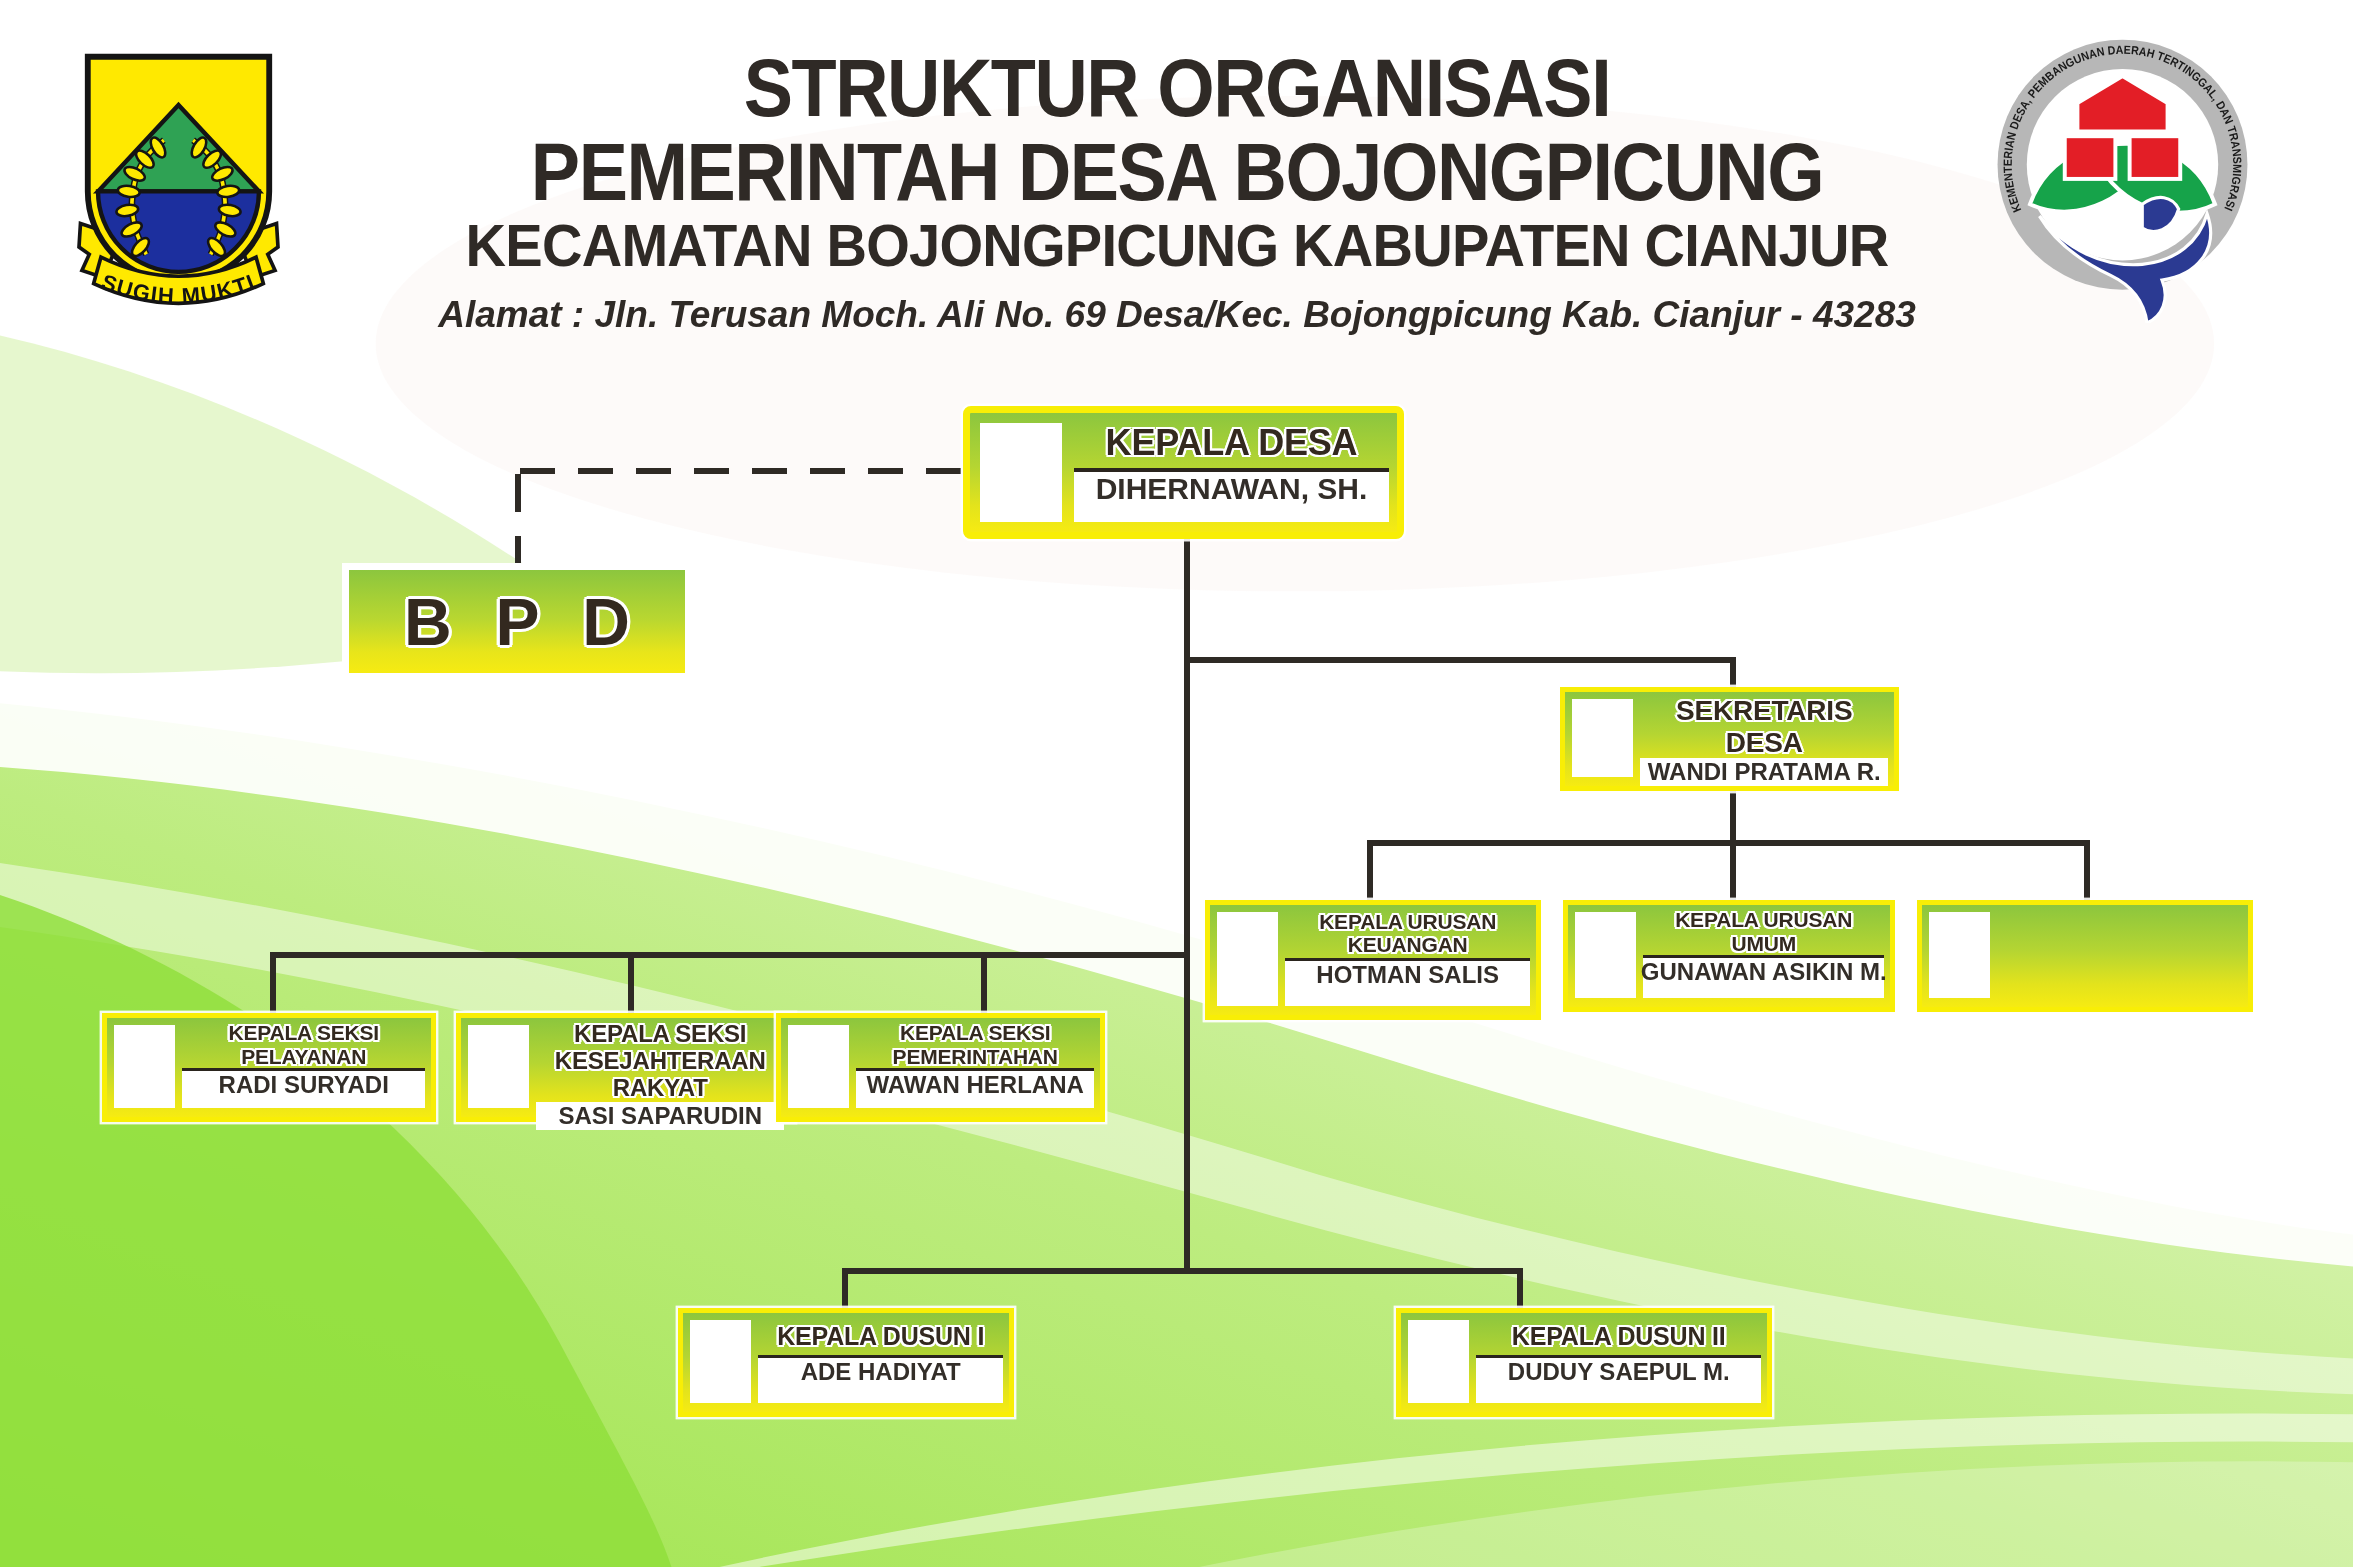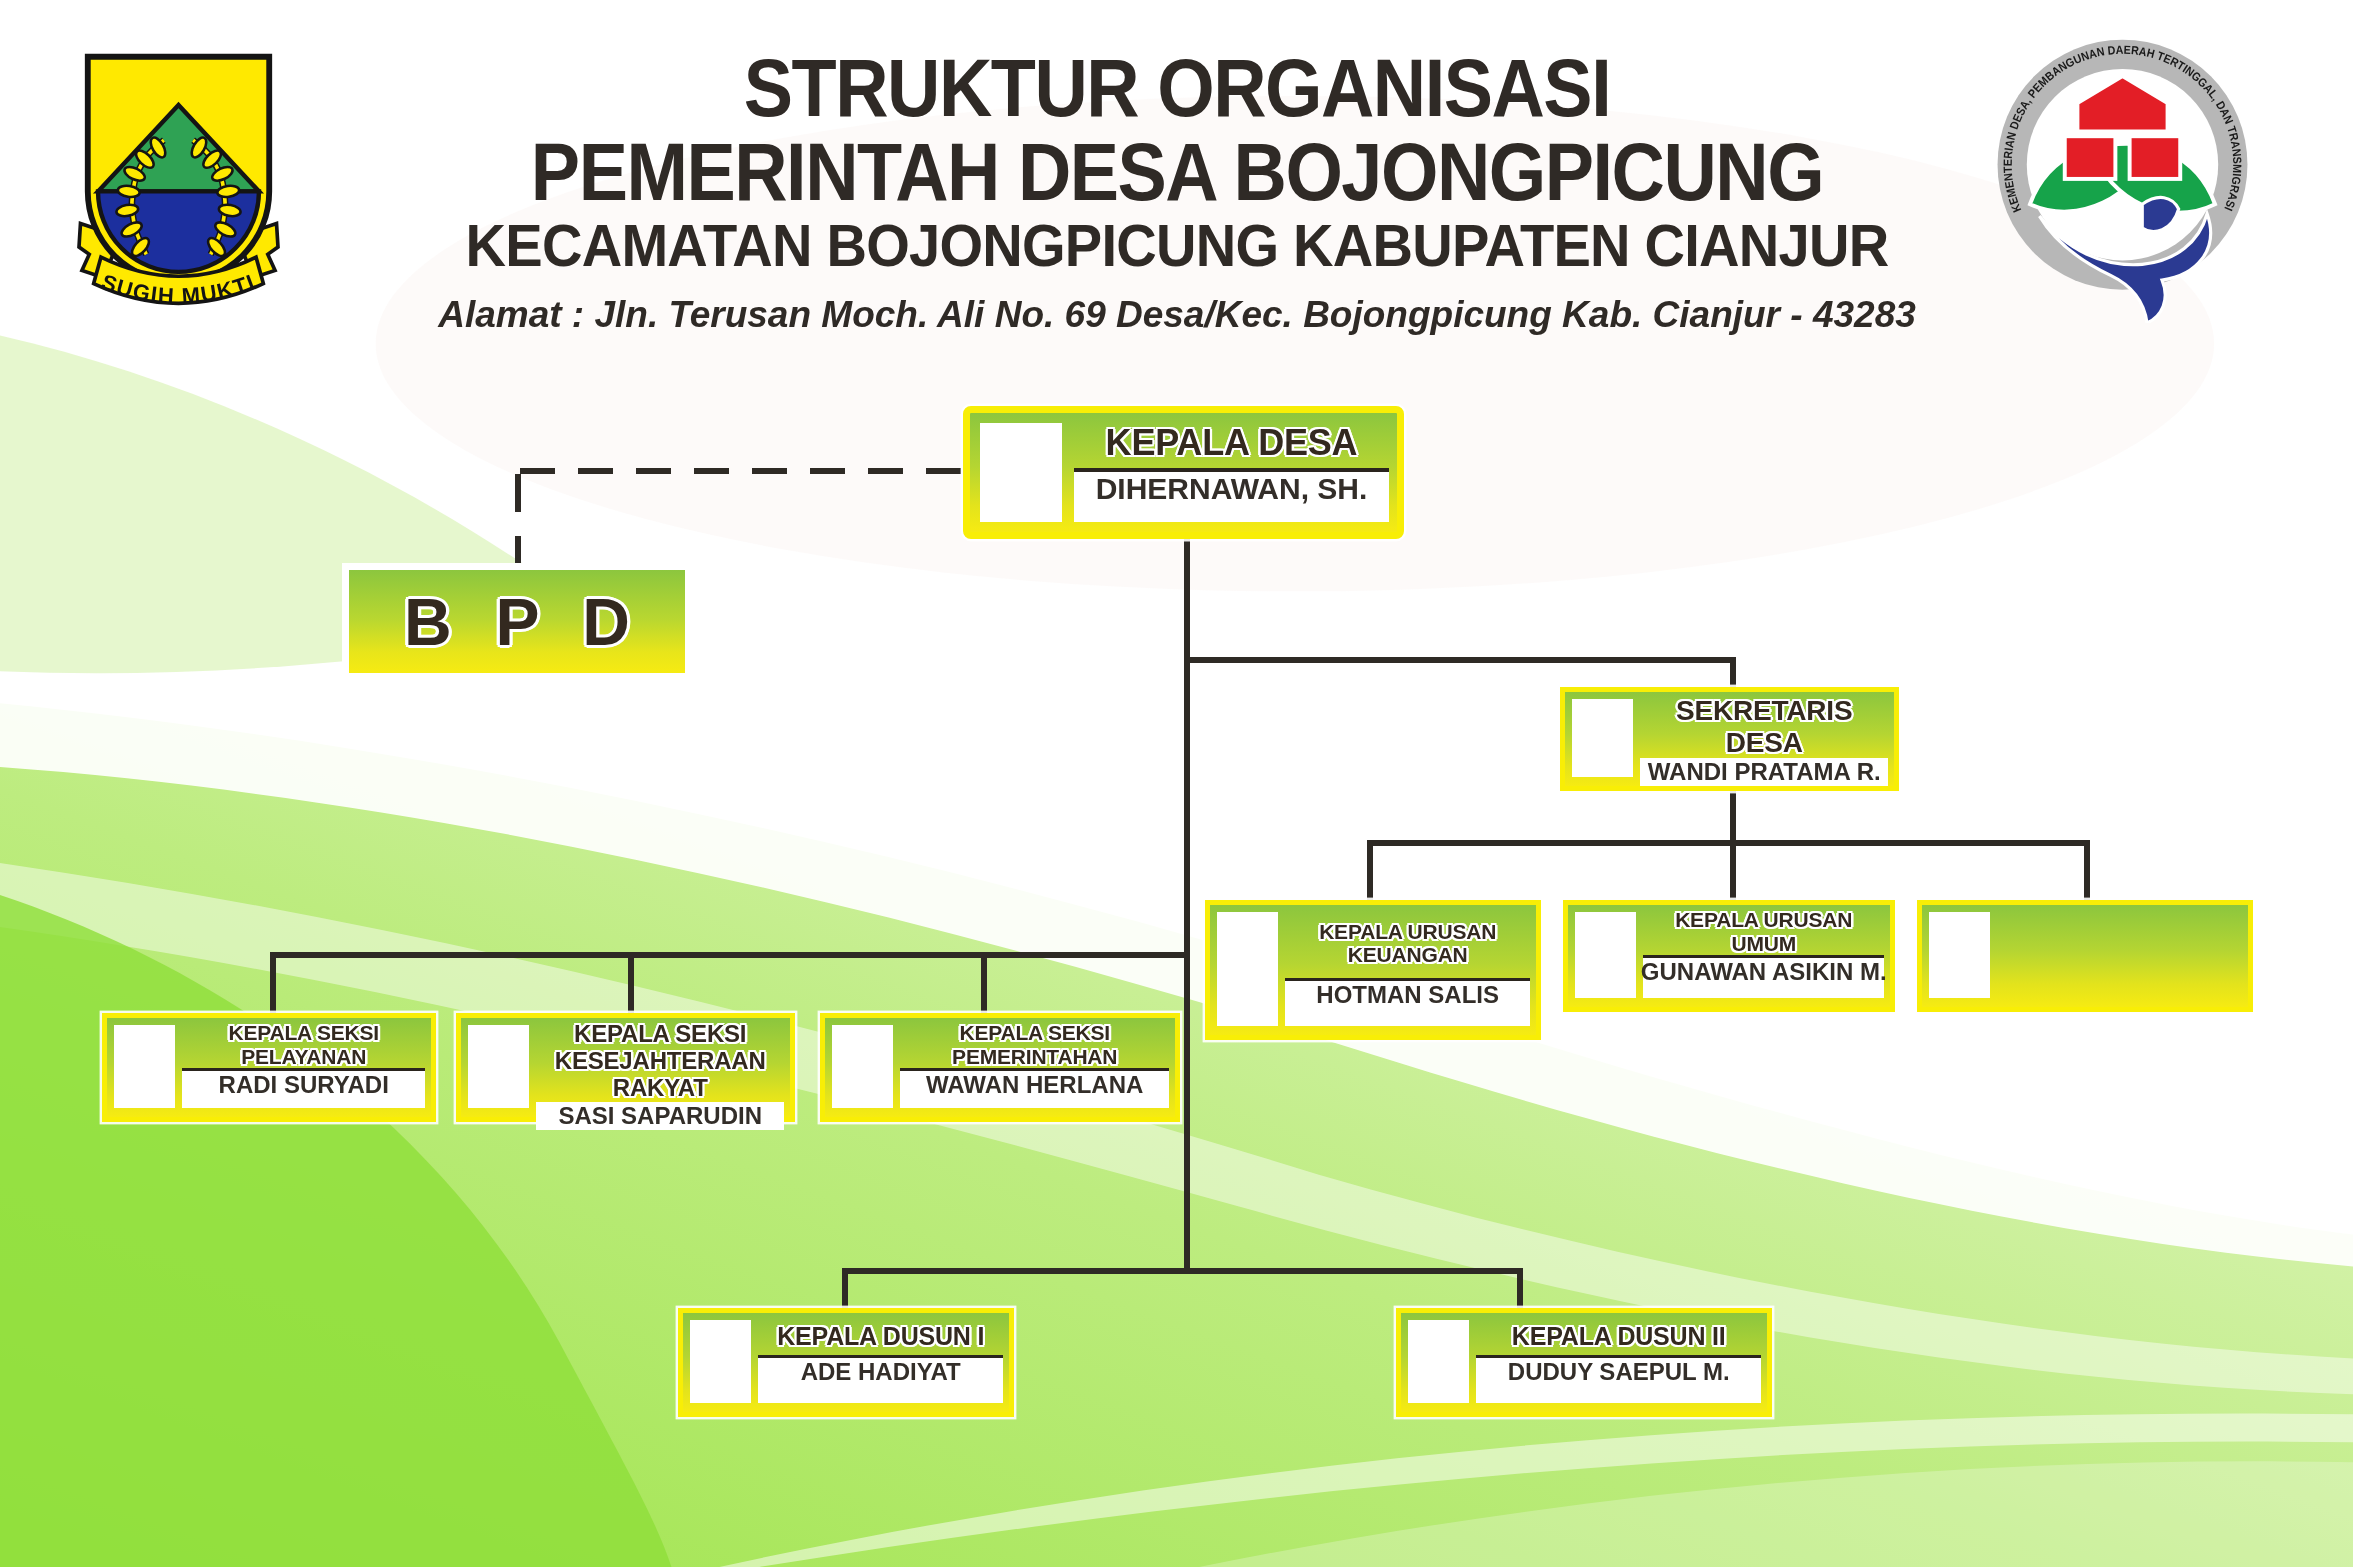--- a/index.html
+++ b/index.html
@@ -185,21 +185,21 @@
       <div class="title">
           <span>SEKRETARIS DESA</span>
         </div>
       <div class="rule"></div>
       <div class="name" style="height:42px">
           <span>WANDI PRATAMA R.</span>
         </div>
     </div>
   </div>
 
-  <div class="box" style="left:1205px;top:900px;width:336px;height:140px">
+  <div class="box" style="left:1205px;top:900px;width:336px;height:120px">
     <div class="photo"></div>
     <div class="content">
       <div class="title">
           <span>KEPALA URUSAN KEUANGAN</span>
         </div>
       <div class="rule"></div>
       <div class="name">
           <span>HOTMAN SALIS</span>
         </div>
     </div>
@@ -241,21 +241,21 @@
       <div class="title" style="font-size:24px">
           <span>KEPALA SEKSI KESEJAHTERAAN RAKYAT</span>
         </div>
       <div class="rule"></div>
       <div class="name">
           <span>SASI SAPARUDIN</span>
         </div>
     </div>
   </div>
 
-  <div class="box" style="left:820px;top:1013px;width:360px;height:109px">
+  <div class="box" style="left:776px;top:1013px;width:329px;height:109px">
     <div class="photo"></div>
     <div class="content">
       <div class="title">
           <span>KEPALA SEKSI PEMERINTAHAN</span>
         </div>
       <div class="rule"></div>
       <div class="name">
           <span>WAWAN HERLANA</span>
         </div>
     </div>

